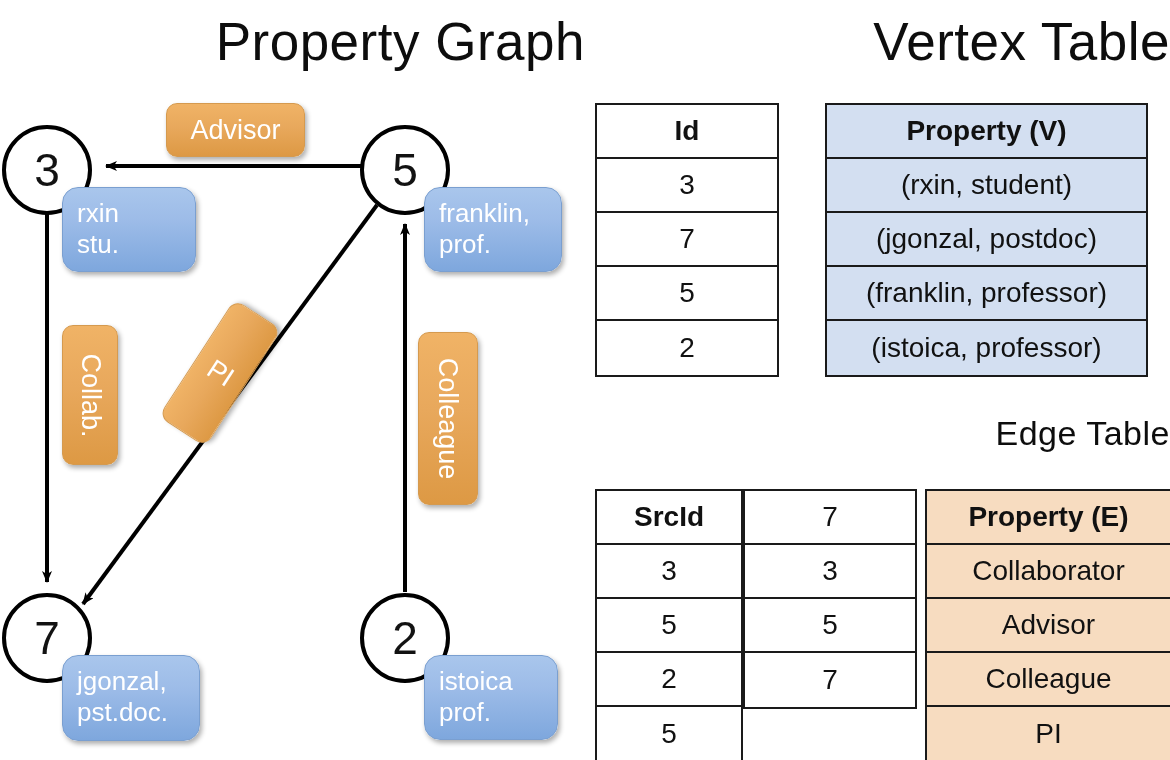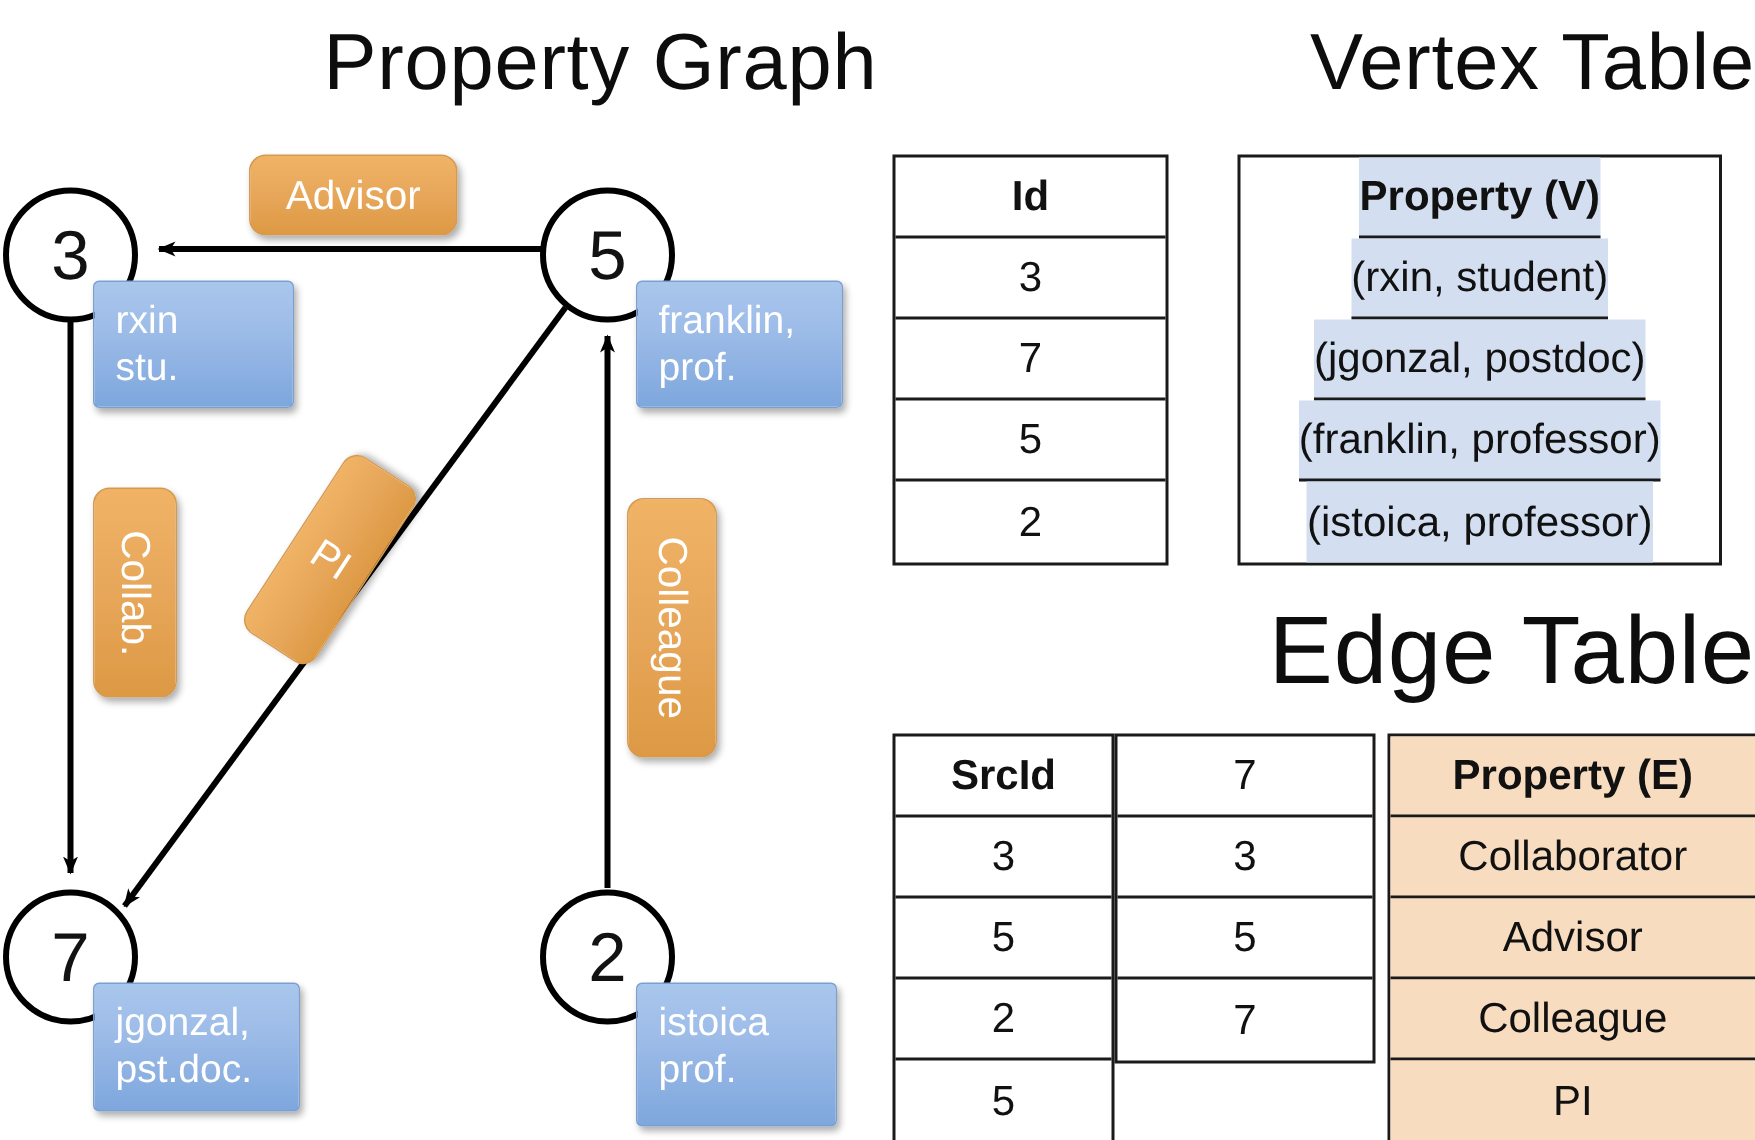--- a/index.html
+++ b/index.html
@@ -11,36 +11,36 @@
   .page{position:relative;width:1170px;height:760px;}
 
   
   .title{
     position:absolute;text-align:right;color:#0d0d0d;
     font-weight:300;font-family:"Liberation Sans", sans-serif;
     letter-spacing:.5px;white-space:nowrap;
   }
   #graph-title{left:0;top:12px;width:585px;font-size:53px;line-height:60px;}
   #vertex-title{left:585px;top:12px;width:585px;font-size:53px;line-height:60px;}
-  #edge-title{left:585px;top:403px;width:585px;font-size:64px;line-height:60px;}
+  #edge-title{left:585px;top:403px;width:585px;font-size:34px;line-height:60px;}
 
   
   #graph-panel{position:absolute;left:0;top:0;width:585px;height:760px;}
   #graph-svg{position:absolute;left:0;top:0;width:585px;height:760px;}
 
   .node{
     position:absolute;width:90px;height:90px;border-radius:50%;
     border:4px solid #000;background:#fff;box-sizing:border-box;
     display:flex;align-items:center;justify-content:center;
     font-size:46px;color:#121212;font-weight:300;
     font-family:"Liberation Sans", sans-serif;z-index:3;
   }
 
   .prop-box{
-    position:absolute;border-radius:4px;box-sizing:border-box;
+    position:absolute;border-radius:16px;box-sizing:border-box;
     background:linear-gradient(180deg,#a9c6ec 0%,#9dbce8 38%,#7ea7dd 100%);
     border:1px solid #7a9fd0;
     box-shadow:2px 3px 5px rgba(0,0,0,.32);
     color:#ffffff;font-size:26px;line-height:31px;
     padding:10px 0 0 14px;z-index:4;font-weight:400;
   }
 
   .lbl-box{
     position:absolute;border-radius:11px;box-sizing:border-box;
     background:linear-gradient(180deg,#f0b366 0%,#e8a85c 45%,#dd9944 100%);
@@ -64,21 +64,21 @@
   }
   .cell:last-child{border-bottom:none;}
   .cell.hd{font-weight:700;font-size:28px;}
   .col.blue .cell{background:#d3dff1;}
   .col.peach .cell{background:#f7dcc0;}
   .gap{width:8px;}
 
   
   #vertex-table{left:595px;top:103px;gap:19px;}
   #vertex-table .col.id{width:184px;}
-  #vertex-table .col.blue{width:323px;align-items:center;}
+  #vertex-table .col.blue{width:323px;}
   #vertex-table .cell{height:54px;}
 
   
   #edge-table{left:595px;top:489px;}
   #edge-table .col.src{width:148px;}
   #edge-table .col.dst{width:174px;}
   #edge-table .col.peach{width:247px;}
   #edge-table .cell{height:54px;}
 </style>
 </head>
@@ -119,21 +119,21 @@
     <div class="prop-box" style="left:424px;top:187px;width:138px;height:85px;">
       <div>franklin,</div>
       <div>prof.</div>
     </div>
 
     <div class="prop-box" style="left:62px;top:655px;width:138px;height:86px;">
       <div>jgonzal,</div>
       <div>pst.doc.</div>
     </div>
 
-    <div class="prop-box" style="left:424px;top:655px;width:134px;height:96px;">
+    <div class="prop-box" style="left:424px;top:655px;width:134px;height:85px;">
       <div>istoica</div>
       <div>prof.</div>
     </div>
 
     <div class="lbl-box" style="left:166px;top:103px;width:139px;height:54px;">
       <span>Advisor</span>
     </div>
 
     <div class="lbl-box lbl-vert" style="left:62px;top:325px;width:56px;height:140px;">
       <span>Collab.</span>

